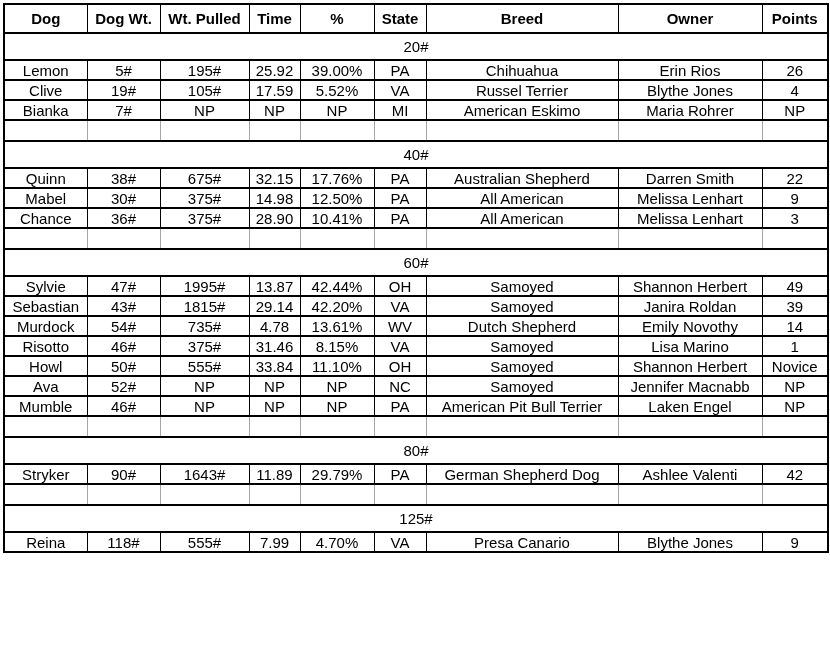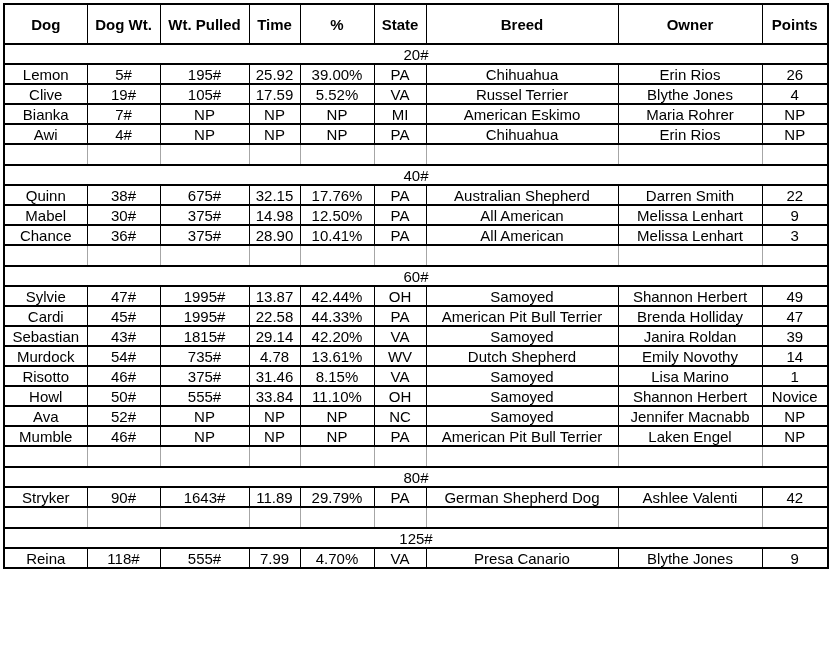--- a/index.html
+++ b/index.html
@@ -26,34 +26,34 @@
     text-align: center;
     vertical-align: middle;
     padding: 0 2px;
     overflow: hidden;
     white-space: nowrap;
     box-sizing: border-box;
   }
   thead th {
     font-weight: bold;
     font-size: 15px;
-    height: 40px;
+    height: 29px;
     border: 2px solid #000000;
     border-left-width: 1px;
     border-right-width: 1px;
   }
   tbody td {
     font-size: 15px;
     height: 20px;
     border: 1px solid #000000;
     border-top-width: 2px;
     border-bottom-width: 2px;
   }
   tr.section-row td {
-    height: 20px;
+    height: 27px;
     border-left: 2px solid #000000;
     border-right: 2px solid #000000;
     margin-left: 17px;
   }
   tr.spacer-row td {
     height: 21px;
     border-left: 1px solid #a6a6a6;
     border-right: 1px solid #a6a6a6;
     border-top: 2px solid #000000;
     border-bottom: 2px solid #000000;
@@ -128,31 +128,20 @@
           <td>Bianka</td>
           <td>7#</td>
           <td>NP</td>
           <td>NP</td>
           <td>NP</td>
           <td>MI</td>
           <td>American Eskimo</td>
           <td>Maria Rohrer</td>
           <td>NP</td>
         </tr>
-        <tr>
-          <td>Awi</td>
-          <td>4#</td>
-          <td>NP</td>
-          <td>NP</td>
-          <td>NP</td>
-          <td>PA</td>
-          <td>Chihuahua</td>
-          <td>Erin Rios</td>
-          <td>NP</td>
-        </tr>
         <tr class="spacer-row">
           <td></td>
           <td></td>
           <td></td>
           <td></td>
           <td></td>
           <td></td>
           <td></td>
           <td></td>
           <td></td>
@@ -210,31 +199,20 @@
         <tr>
           <td>Sylvie</td>
           <td>47#</td>
           <td>1995#</td>
           <td>13.87</td>
           <td>42.44%</td>
           <td>OH</td>
           <td>Samoyed</td>
           <td>Shannon Herbert</td>
           <td>49</td>
-        </tr>
-        <tr>
-          <td>Cardi</td>
-          <td>45#</td>
-          <td>1995#</td>
-          <td>22.58</td>
-          <td>44.33%</td>
-          <td>PA</td>
-          <td>American Pit Bull Terrier</td>
-          <td>Brenda Holliday</td>
-          <td>47</td>
         </tr>
         <tr>
           <td>Sebastian</td>
           <td>43#</td>
           <td>1815#</td>
           <td>29.14</td>
           <td>42.20%</td>
           <td>VA</td>
           <td>Samoyed</td>
           <td>Janira Roldan</td>

